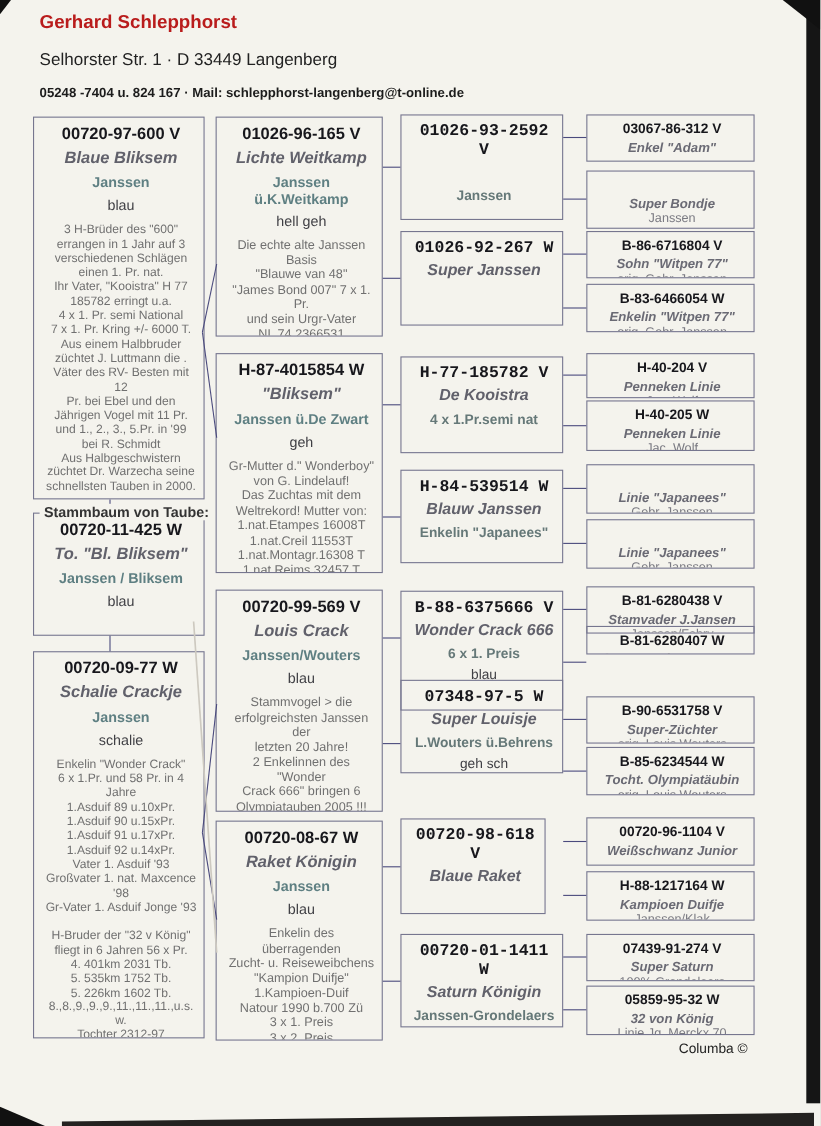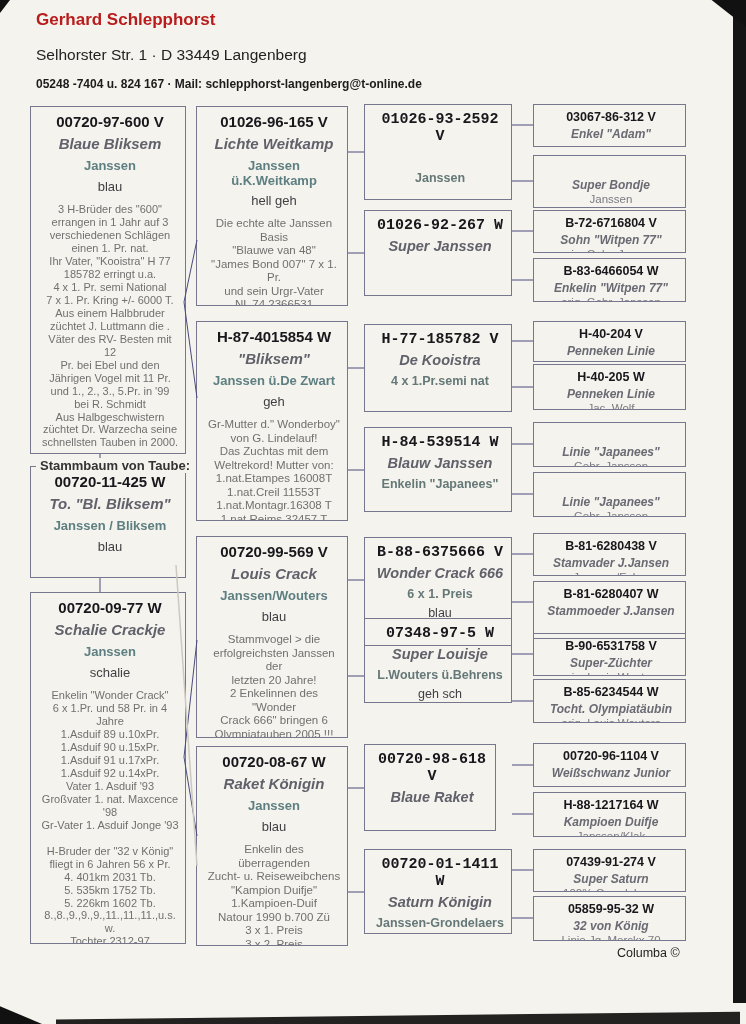--- a/index.html
+++ b/index.html
@@ -238,21 +238,21 @@
     <div class="id">03067-86-312 V</div>
     <div class="nm">Enkel "Adam"</div>
     <div class="st"></div>
   </div>
   <div class="bx g4" style="left:533px;top:155px;width:153px;height:53px">
     <div class="id"></div>
     <div class="nm">Super Bondje</div>
     <div class="st">Janssen</div>
   </div>
   <div class="bx g4" style="left:533px;top:210px;width:153px;height:43px">
-    <div class="id">B-72-6716804 V</div>
+    <div class="id">B-86-6716804 V</div>
     <div class="nm">Sohn "Witpen 77"</div>
     <div class="st">orig. Gebr. Janssen</div>
   </div>
   <div class="bx g4" style="left:533px;top:258px;width:153px;height:44px">
     <div class="id">B-83-6466054 W</div>
     <div class="nm">Enkelin "Witpen 77"</div>
     <div class="st">orig. Gebr. Janssen</div>
   </div>
   <div class="bx g4" style="left:533px;top:321px;width:153px;height:41px">
     <div class="id">H-40-204 V</div>
@@ -272,21 +272,21 @@
   <div class="bx g4" style="left:533px;top:472px;width:153px;height:45px">
     <div class="id"></div>
     <div class="nm">Linie "Japanees"</div>
     <div class="st">Gebr. Janssen</div>
   </div>
   <div class="bx g4" style="left:533px;top:533px;width:153px;height:43px">
     <div class="id">B-81-6280438 V</div>
     <div class="nm">Stamvader J.Jansen</div>
     <div class="st">Janssen/Fabry</div>
   </div>
-  <div class="bx g4" style="left:533px;top:581px;width:153px;height:58px">
+  <div class="bx g4" style="left:533px;top:569px;width:153px;height:26px">
     <div class="id">B-81-6280407 W</div>
     <div class="nm">Stammoeder J.Jansen</div>
     <div class="st"></div>
   </div>
   <div class="bx g4" style="left:533px;top:633px;width:153px;height:43px">
     <div class="id">B-90-6531758 V</div>
     <div class="nm">Super-Züchter</div>
     <div class="st">orig. Louis Wouters</div>
   </div>
   <div class="bx g4" style="left:533px;top:679px;width:153px;height:44px">

